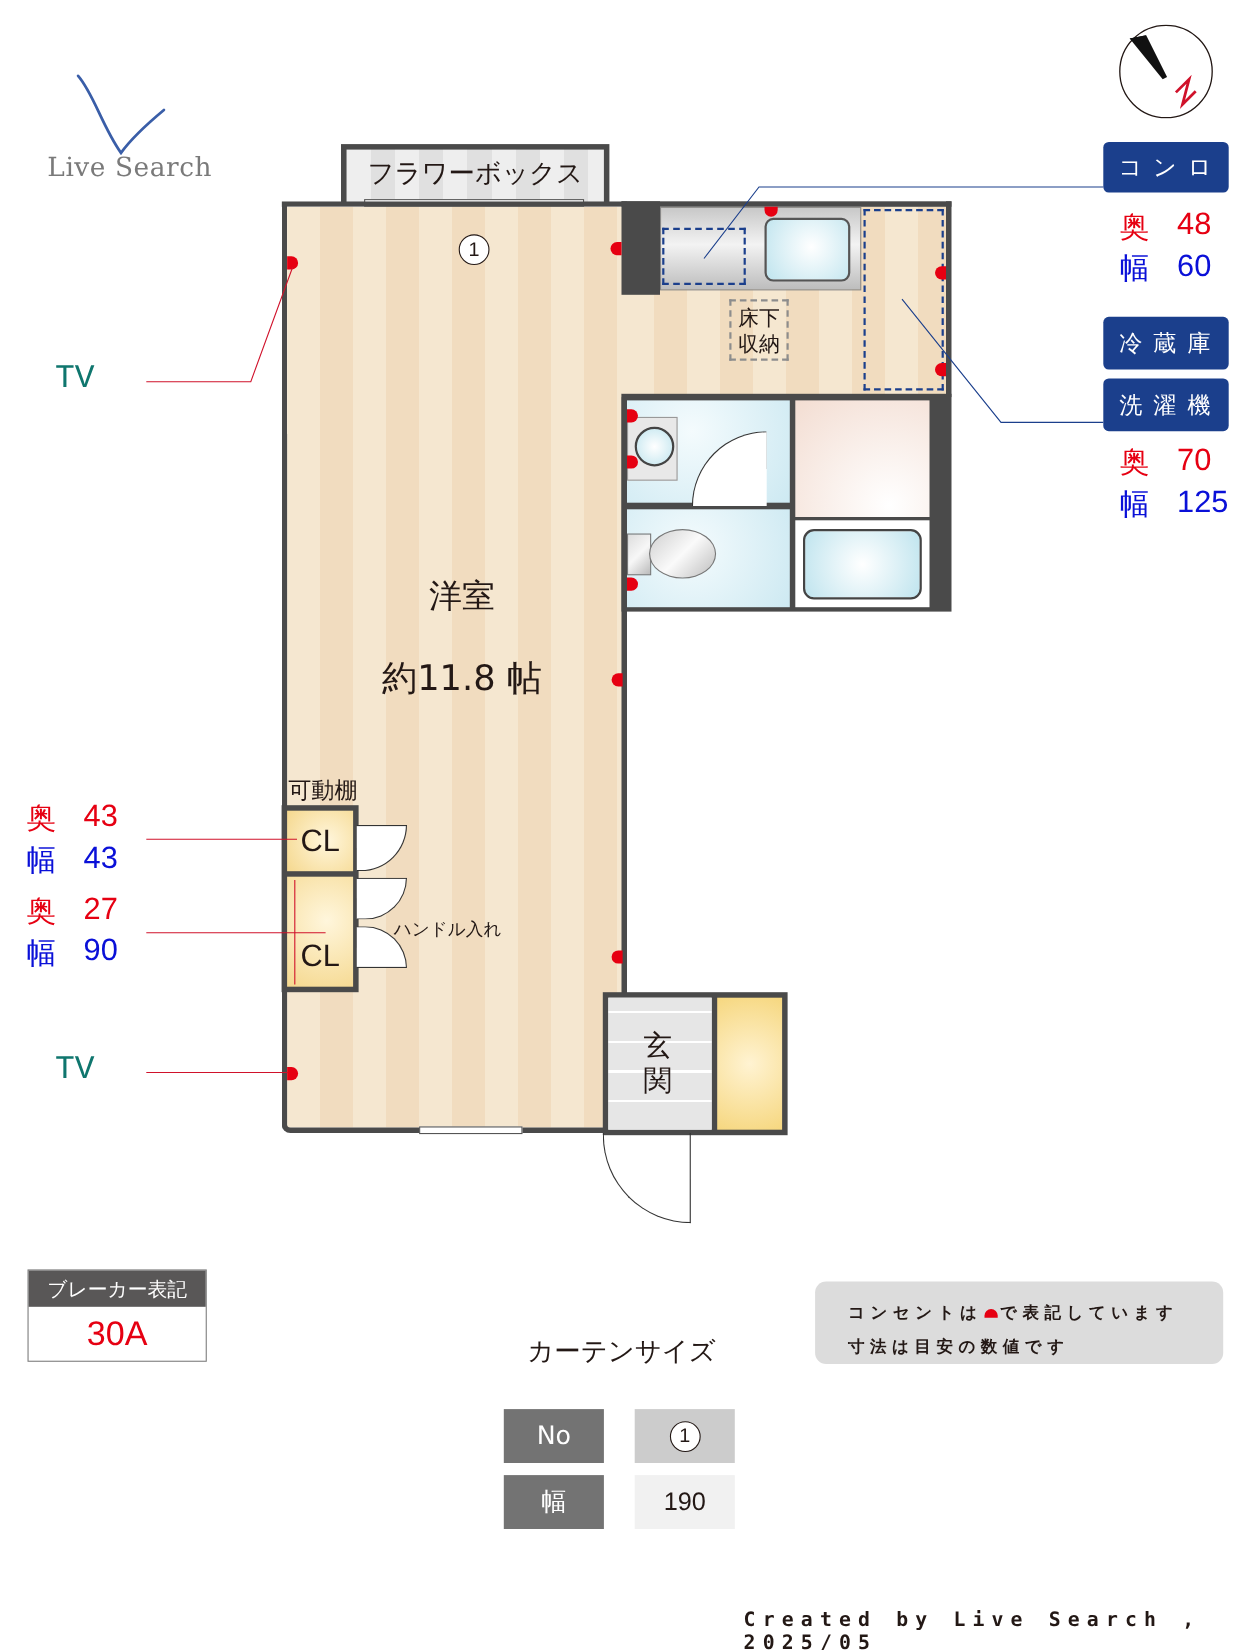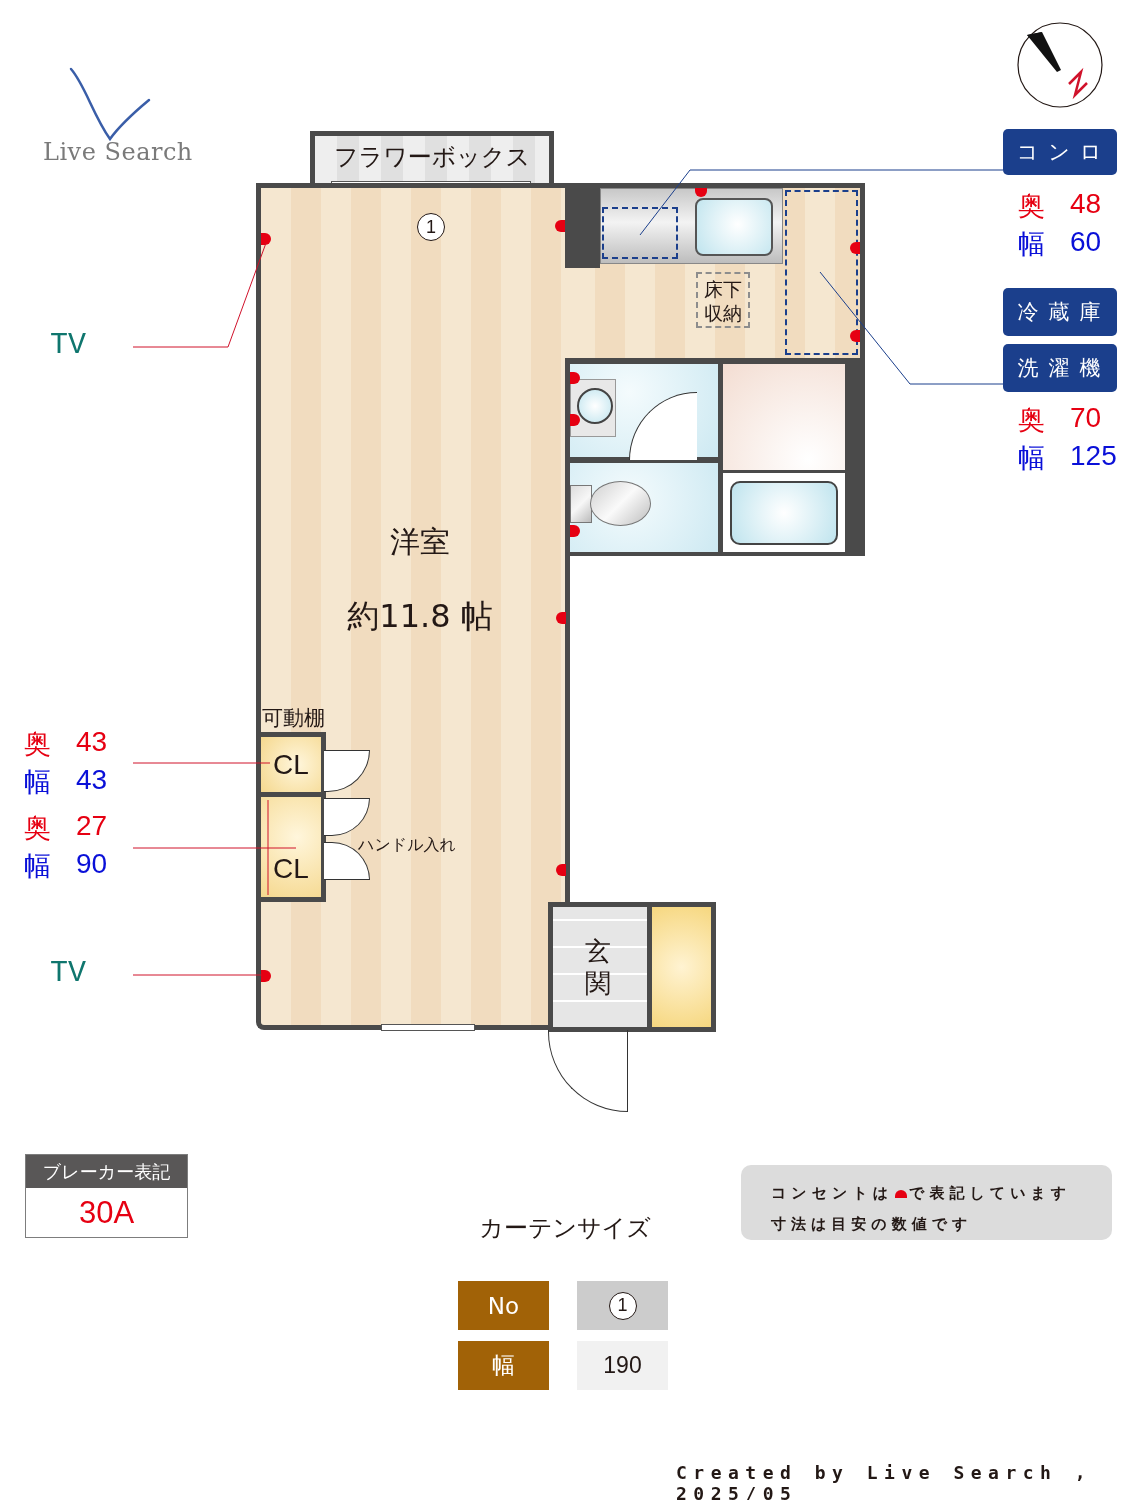--- a/index.html
+++ b/index.html
@@ -34,21 +34,21 @@
   .breaker .head { background:#595757; color:#fff; font-size:18px; height:33px; display:flex; align-items:center; justify-content:center; }
   .breaker .val { color:#e60012; font-size:31px; font-family:"Liberation Sans", sans-serif; height:50px; display:flex; align-items:center; justify-content:center; }
 
   
   .notice { left:741px; top:1165px; width:371px; height:75px; background:#dcdcdc; border-radius:10px;
             font-size:15px; letter-spacing:5px; padding:13px 0 0 30px; box-sizing:border-box; line-height:31px; font-weight:bold; color:#231815; }
   .notice .dot { display:inline-block; width:12px; height:8px; background:#e60012; border-radius:6px 6px 0 0; vertical-align:middle; margin:0 2px; }
 
   
   .curtain-title { left:440px; top:1212px; width:250px; text-align:center; font-size:24px; }
-  .ct-head { background:#a16207; color:#fff; width:91px; height:49px; display:flex; align-items:center; justify-content:center; font-size:23px; }
+  .ct-head { background:#737373; color:#fff; width:91px; height:49px; display:flex; align-items:center; justify-content:center; font-size:23px; }
   .ct-val { width:91px; height:49px; display:flex; align-items:center; justify-content:center; font-size:23px; font-family:"Liberation Sans", sans-serif; }
 
   .footer { left:676px; top:1462px; font-family:"DejaVu Sans Mono","Liberation Mono", monospace; font-size:18px; letter-spacing:6.5px; font-weight:bold; color:#231815; }
 
   .circ { display:inline-flex; width:28px; height:28px; border:1.5px solid #231815; border-radius:50%;
           align-items:center; justify-content:center; font-size:18px; background:#fff; box-sizing:border-box; font-family:"Liberation Sans", sans-serif; }
 </style>
 </head>
 <body>
 
@@ -77,21 +77,21 @@
   <div class="abs wall" style="left:565px;top:358px;width:5px;height:545px;"></div>
   <div class="abs floor" style="left:565px;top:183px;width:300px;height:178px;border-top:5px solid #4a4a4a;border-right:5px solid #4a4a4a;box-sizing:border-box;"></div>
   <div class="abs wall" style="left:565px;top:183px;width:35px;height:85px;"></div>
 
   <div class="abs" style="left:600px;top:188px;width:183px;height:76px;background:linear-gradient(180deg,#c8c8c8,#f3f3f3 45%,#bdbdbd);border:1px solid #888;box-sizing:border-box;"></div>
   <div class="abs" style="left:602px;top:207px;width:76px;height:52px;border:2px dashed #1b3f8c;box-sizing:border-box;"></div>
   <div class="abs" style="left:695px;top:198px;width:78px;height:58px;border:2px solid #555;border-radius:8px;background:radial-gradient(circle at 55% 45%,#fff,#bfe4ee);box-sizing:border-box;"></div>
 
   <div class="abs" style="left:785px;top:190px;width:73px;height:165px;border:2px dashed #1b3f8c;box-sizing:border-box;"></div>
 
-  <div class="abs" style="left:663px;top:272px;width:54px;height:56px;border:2px dashed #8d8d8d;box-sizing:border-box;text-align:center;font-size:19px;line-height:24px;padding-top:3px;margin-left:33px;">
+  <div class="abs" style="left:663px;top:272px;width:54px;height:56px;border:2px dashed #8d8d8d;box-sizing:border-box;text-align:center;font-size:19px;line-height:24px;padding-top:3px;">
     <div>床下</div>
     <div>収納</div>
   </div>
 
   <div class="abs" style="left:565px;top:358px;width:300px;height:198px;background:#4a4a4a;"></div>
   <div class="abs" style="left:570px;top:364px;width:148px;height:93px;background:radial-gradient(circle at 40% 30%,#f4fbfd,#cde9f2);"></div>
   <div class="abs" style="left:570px;top:379px;width:46px;height:58px;background:#e8e8e8;border:1px solid #999;box-sizing:border-box;"></div>
   <div class="abs" style="left:577px;top:388px;width:36px;height:36px;border:2px solid #444;border-radius:50%;background:radial-gradient(circle,#fff,#bfe4ee);box-sizing:border-box;"></div>
   <div class="abs" style="left:629px;top:392px;width:68px;height:68px;background:#fff;border-top:1px solid #333;border-left:1px solid #333;border-radius:68px 0 0 0;box-sizing:border-box;"></div>
   <div class="abs" style="left:570px;top:463px;width:148px;height:89px;background:radial-gradient(circle at 40% 40%,#f4fbfd,#cde9f2);"></div>

